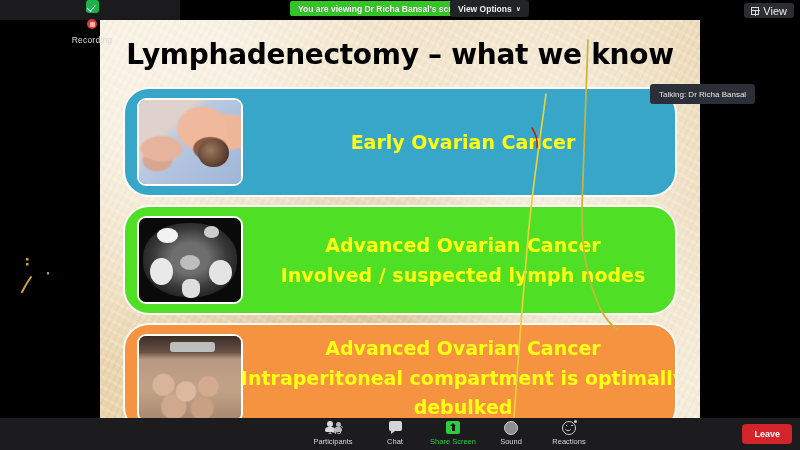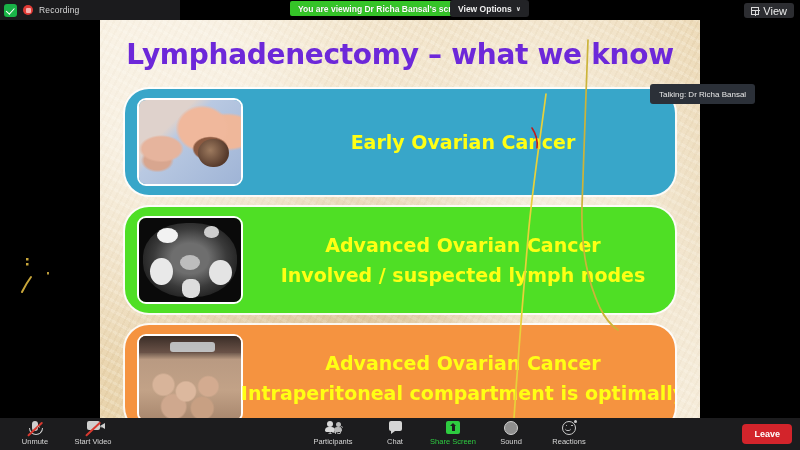--- a/index.html
+++ b/index.html
@@ -4,21 +4,21 @@
 <style>
   html,body{margin:0;padding:0;background:#000;}
   body{width:800px;height:450px;overflow:hidden;
        font-family:"Liberation Sans","DejaVu Sans",sans-serif;}
 
   #app{position:relative;width:800px;height:450px;background:#000;overflow:hidden;}
 
   
   .topbar{position:absolute;left:0;top:0;width:800px;height:20px;z-index:40;}
   .tb-left{position:absolute;left:0;top:0;height:20px;width:180px;background:#1b1b1d;
-           display:flex;align-items:center;gap:6px;padding-left:4px;box-sizing:border-box;}
+           display:flex;align-items:center;gap:6px;padding-left:4px;box-sizing:border-box;flex-direction:column;}
   .shield{width:13px;height:13px;border-radius:3px;background:#19b347;position:relative;flex:0 0 auto;}
   .shield:after{content:"";position:absolute;left:3.5px;top:2.5px;width:3.5px;height:6.5px;
                 border:solid #fff;border-width:0 1.6px 1.6px 0;transform:rotate(42deg);}
   .recdot{width:10px;height:10px;border-radius:50%;background:#e03a35;flex:0 0 auto;position:relative;}
   .recdot:after{content:"";position:absolute;left:2.5px;top:2.5px;width:5px;height:5px;
                 background:#f6b1ae;border-radius:1px;}
   .rec-label{color:#d8d8d8;font-size:8.5px;letter-spacing:.2px;white-space:nowrap;}
   .orig-btn{display:flex;align-items:center;height:14px;background:#3a3c40;border-radius:2px;
             margin-left:3px;}
   .orig-btn .txt{color:#e2e2e2;font-size:8px;padding:0 5px;white-space:nowrap;}
@@ -50,21 +50,21 @@
        radial-gradient(circle at 12% 18%, rgba(255,255,255,.55) 0 12%, rgba(0,0,0,0) 45%),
        radial-gradient(circle at 72% 30%, rgba(255,255,255,.45) 0 10%, rgba(0,0,0,0) 40%),
        radial-gradient(circle at 40% 72%, rgba(190,160,112,.22) 0 14%, rgba(0,0,0,0) 48%),
        radial-gradient(circle at 88% 82%, rgba(255,255,255,.4) 0 12%, rgba(0,0,0,0) 44%),
        repeating-linear-gradient(118deg, rgba(198,170,122,.14) 0 2px, rgba(0,0,0,0) 2px 6px),
        repeating-linear-gradient(28deg, rgba(255,252,240,.2) 0 3px, rgba(0,0,0,0) 3px 9px),
        linear-gradient(160deg,#f3e4c8 0%,#eedcbb 35%,#e9d4ad 65%,#f1e2c6 100%);
   }
 
   .slide-title{position:absolute;left:0;right:0;top:18px;text-align:center;
-               color:#6d28d9;font-size:28px;font-weight:bold;letter-spacing:-.3px;
+               color:#000000;font-size:28px;font-weight:bold;letter-spacing:-.3px;
                font-family:"DejaVu Sans","Liberation Sans",sans-serif;}
 
   .row{position:absolute;left:25px;width:550px;border-radius:24px;overflow:hidden;
        box-shadow:0 0 0 2px rgba(255,255,255,.85);}
   .row .thumb{position:absolute;left:12px;top:9px;width:106px;height:88px;border-radius:9px;
               border:2px solid #fff;overflow:hidden;box-sizing:border-box;}
   .row .txtwrap{position:absolute;left:140px;right:14px;top:0;bottom:0;display:flex;
                 flex-direction:column;align-items:center;justify-content:center;gap:9px;}
   .row .line{color:#ffff14;font-size:19px;font-weight:bold;text-align:center;line-height:1.08;
              font-family:"DejaVu Sans","Liberation Sans",sans-serif;white-space:nowrap;}
@@ -197,20 +197,21 @@
       </div>
     </div>
 
     <div class="row" id="rowOrange">
       <div class="thumb">
         <div class="art-surg"></div>
       </div>
       <div class="txtwrap">
         <div class="line">Advanced Ovarian Cancer</div>
         <div class="line">Intraperitoneal compartment is optimally</div>
+        <div class="line">debulked</div>
       </div>
     </div>
 
     <svg class="anno" width="600" height="398" viewBox="0 0 600 398">
       <path d="M446 74 C440 120, 432 170, 428 218 C424 266, 420 310, 414 398" fill="none" stroke="#e8d13a" stroke-width="1.7" stroke-linecap="round"></path>
       <path d="M488 20 C486 70, 484 130, 482 186 C481 232, 488 262, 500 288 C506 300, 512 306, 518 310" fill="none" stroke="#ccb43a" stroke-width="1.7" stroke-linecap="round"></path>
       <path d="M432 108 C436 114, 438 120, 437 128" fill="none" stroke="#c01a1a" stroke-width="1.6" stroke-linecap="round"></path>
     </svg>
   </div>
 
@@ -242,38 +243,20 @@
       <span>View</span>
     </div>
   </div>
 
   <div class="talking">
     <span>Talking: Dr Richa Bansal</span>
   </div>
 
   <div class="bottombar">
 
-    <div class="grp" style="left:6px;">
-      <div class="ctl">
-        <div class="ico">
-          <div class="mic"></div>
-            <div class="slash"></div>
-          <span class="caret">^</span>
-        </div>
-        <div class="lbl">Unmute</div>
-      </div>
-      <div class="ctl">
-        <div class="ico">
-          <div class="cam"></div>
-            <div class="slash"></div>
-          <span class="caret">^</span>
-        </div>
-        <div class="lbl">Start Video</div>
-      </div>
-    </div>
 
     <div class="grp" style="left:300px;">
       <div class="ctl" style="width:66px">
         <div class="ico">
           <span class="ppl">
               <i class="h1"></i>
               <i class="b1"></i>
               <i class="h2"></i>
               <i class="b2"></i>
             </span>

